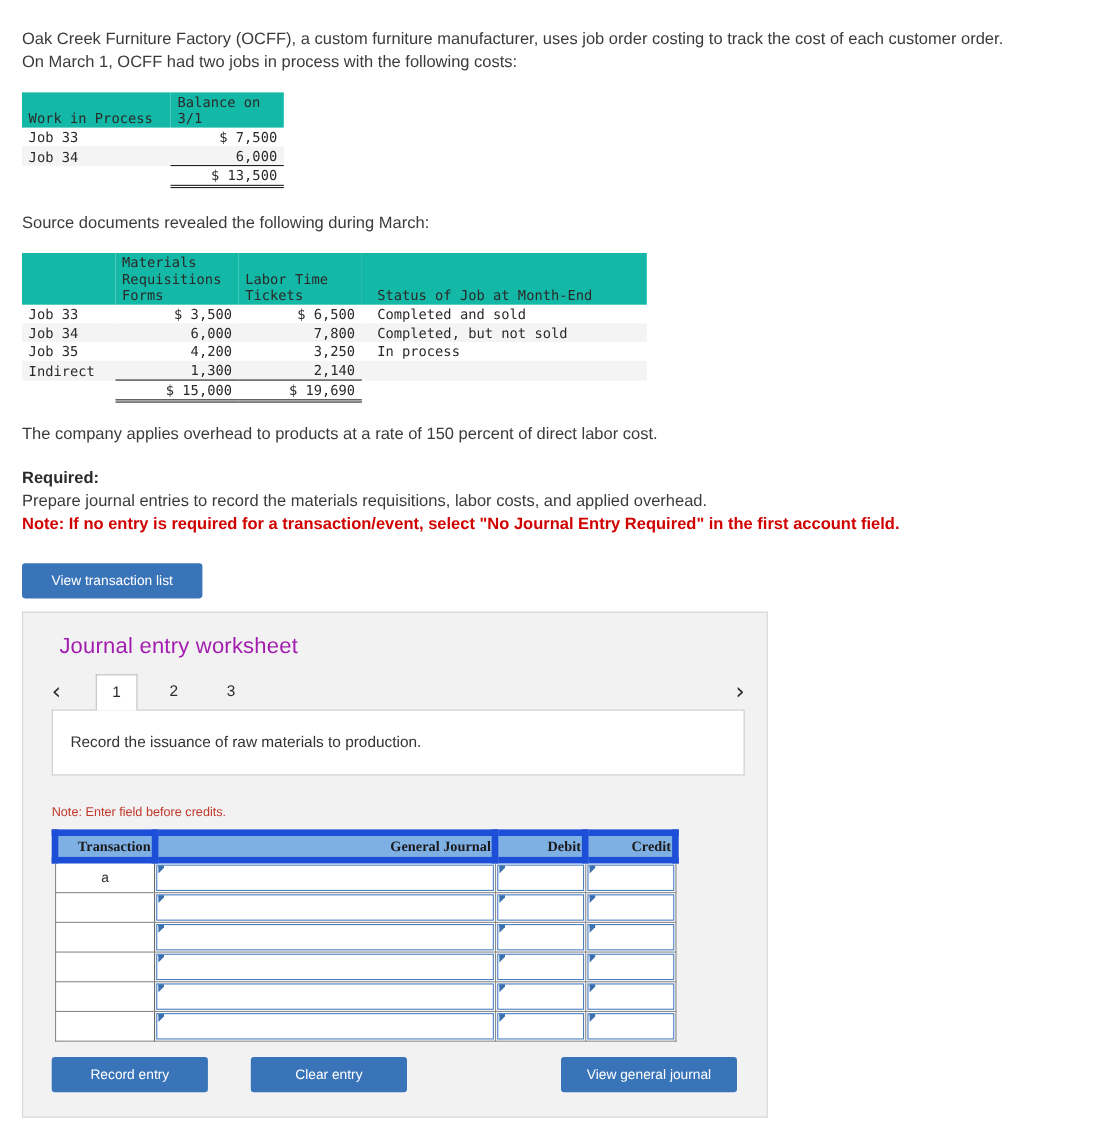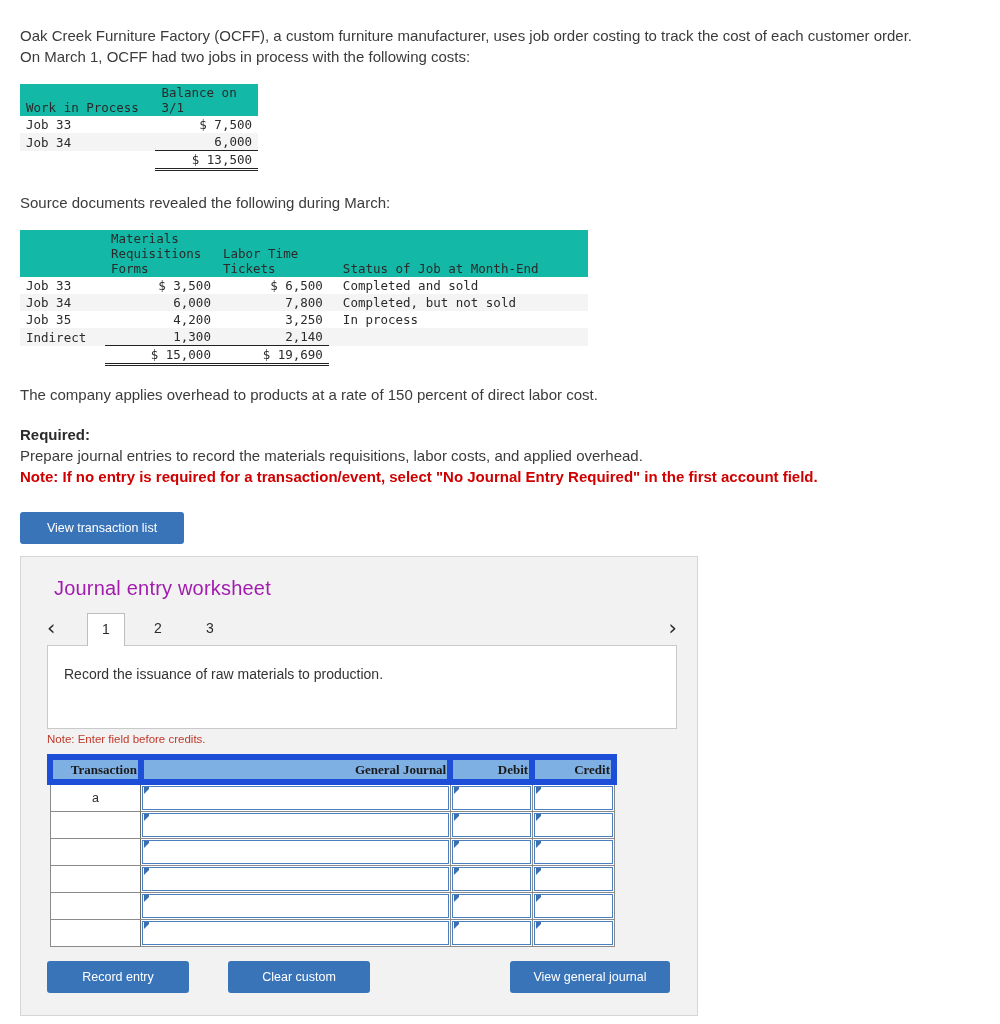--- a/index.html
+++ b/index.html
@@ -120,21 +120,21 @@
     height: 33px;
     z-index: 3;
   }
   #tab-1 { left: 40px; }
   #tab-2 { left: 92px; }
   #tab-3 { left: 144px; }
 
   
   #tab-description-box {
     position: absolute; left: 26px; top: 88px;
-    width: 630px; height: 84px;
+    width: 630px; height: 60px;
     background: #ffffff;
     border: 1px solid #c9c9c9;
     z-index: 1;
   }
   #tab-description-text {
     position: absolute; left: 16px; top: 20px;
     font-size: 14px; color: #333333;
   }
   #debits-note {
     position: absolute; left: 26px; top: 176px;
@@ -394,17 +394,17 @@
               <div class="cell-input"></div>
             </td>
           <td>
               <div class="cell-input"></div>
             </td>
         </tr>
       </tbody>
     </table>
 
     <button class="btn" id="record-entry-button">Record entry</button>
-    <button class="btn" id="clear-entry-button">Clear custom</button>
+    <button class="btn" id="clear-entry-button">Clear entry</button>
     <button class="btn" id="view-general-journal-button">View general journal</button>
 
   </div>
 </div>
 
 </body></html>

